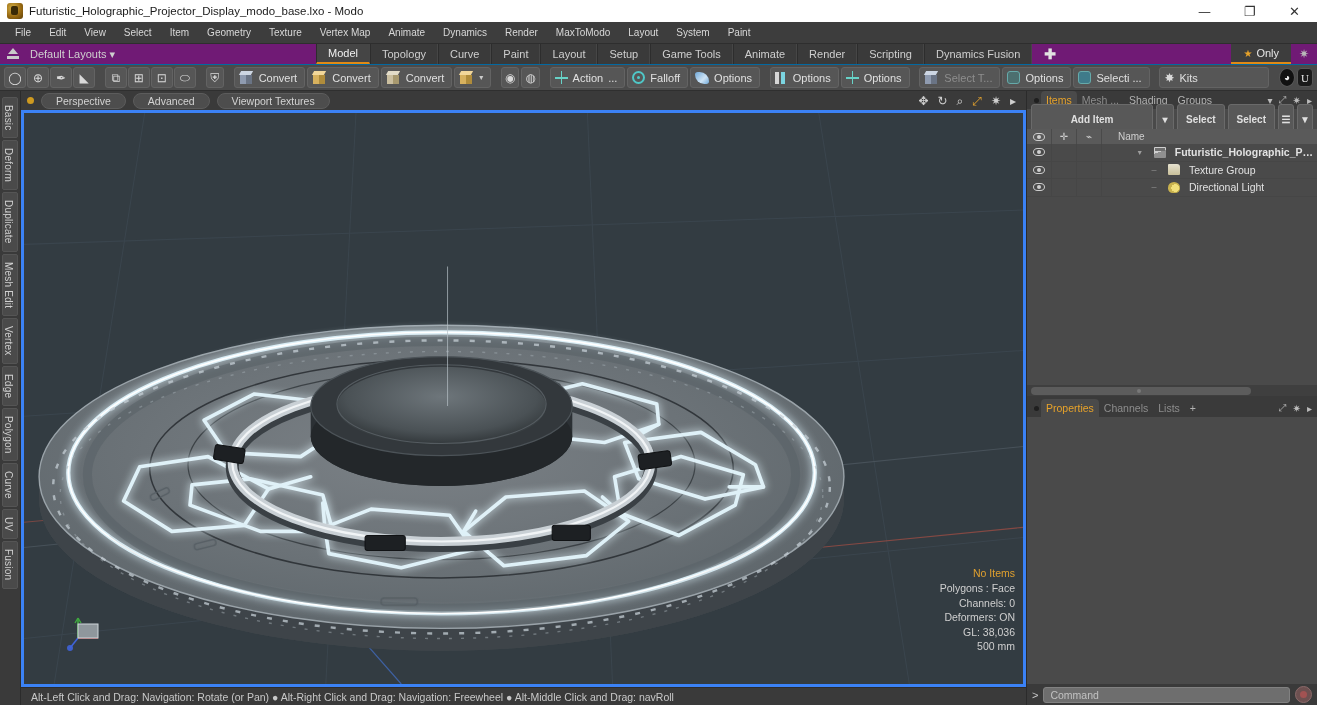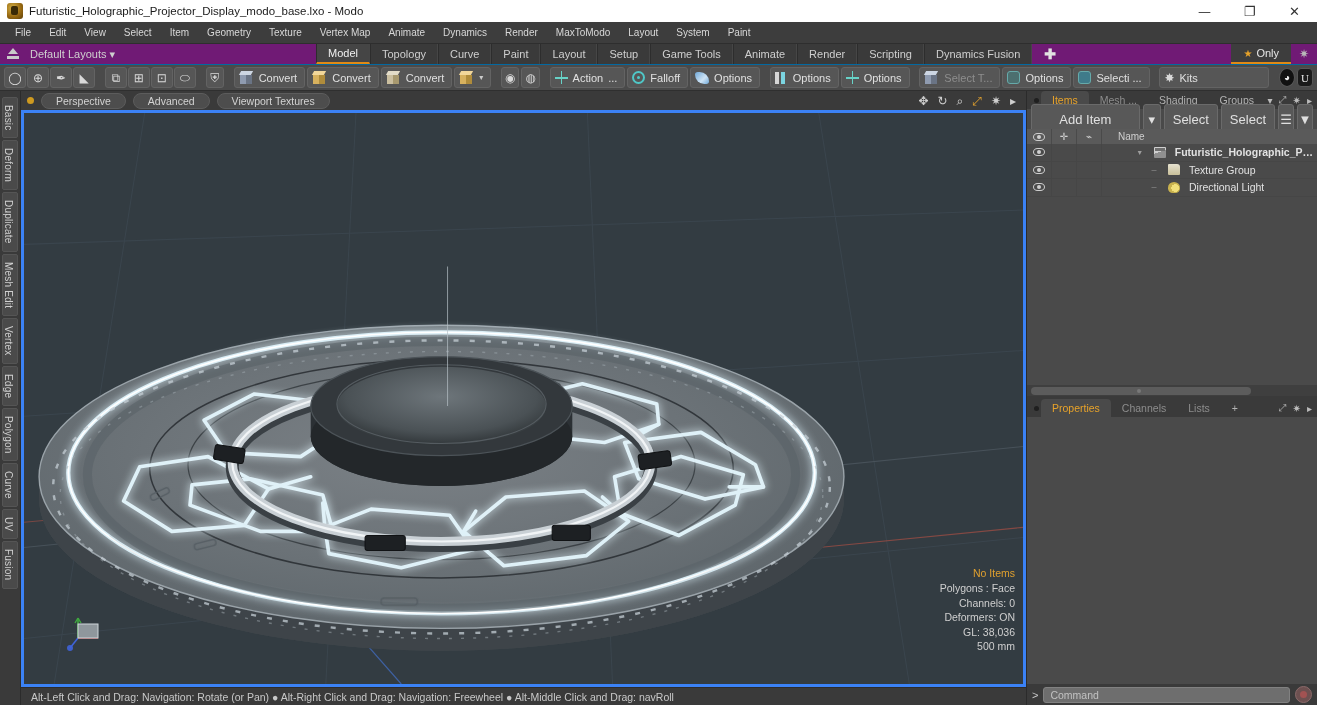--- a/index.html
+++ b/index.html
@@ -219,35 +219,35 @@
     width: 291px; flex: 0 0 291px; background: #3a3a3a;
     display: flex; flex-direction: column; border-left: 1px solid #2b2b2b;
   }
   .panel-tabs {
     height: 18px; display: flex; align-items: stretch; background: #3a3a3a;
     flex: 0 0 18px; padding-left: 4px;
   }
   .pt-dot { width: 10px; display:flex; align-items:center; justify-content:center; }
   .pt-dot::after { content:""; width:5px;height:5px;border-radius:50%;background:#1f1f1f; }
   .ptab {
-    color: #b3b3b3; font-size: 10.5px; padding: 0 11px; display: flex; align-items: center;
+    color: #b3b3b3; font-size: 10.5px; padding: 0 5px; display: flex; align-items: center;
     border-radius: 4px 4px 0 0; white-space: nowrap;
   }
   .ptab.active { background: #4a4a4a; color: #e8a32a; }
   .ptab.dim { color: #8d8d8d; }
   .pt-right { margin-left: auto; display: flex; align-items: center; gap: 6px; padding-right: 5px; color: #bbb; font-size: 10px; }
 
   .panel-toolrow {
     height: 20px; background: #4a4a4a; display: flex; align-items: center;
     flex: 0 0 20px; gap: 3px; padding: 0 4px;
   }
   .p-btn {
     background: #585858; border: 1px solid #6a6a6a; border-radius: 3px;
-    color: #e0e0e0; font-size: 13px; height: 31px;
-    display: flex; align-items: center; justify-content: center; padding: 0 8px;
+    color: #e0e0e0; font-size: 10px; height: 31px;
+    display: flex; align-items: center; justify-content: center; padding: 0 8px; font-weight: bold;
   }
   .p-btn.wide { flex: 1; }
   .p-btn.sq { width: 18px; padding: 0; }
   .p-btn.sqs { width: 16px; padding: 0; }
 
   .item-list { flex: 1; background: #4a4a4a; display: flex; flex-direction: column; min-height: 0; overflow: hidden; }
   .il-head {
     display: flex; height: 15px; background: #5a5a5a; align-items: center;
     font-size: 10px; color: #cfcfcf; flex: 0 0 15px;
   }

